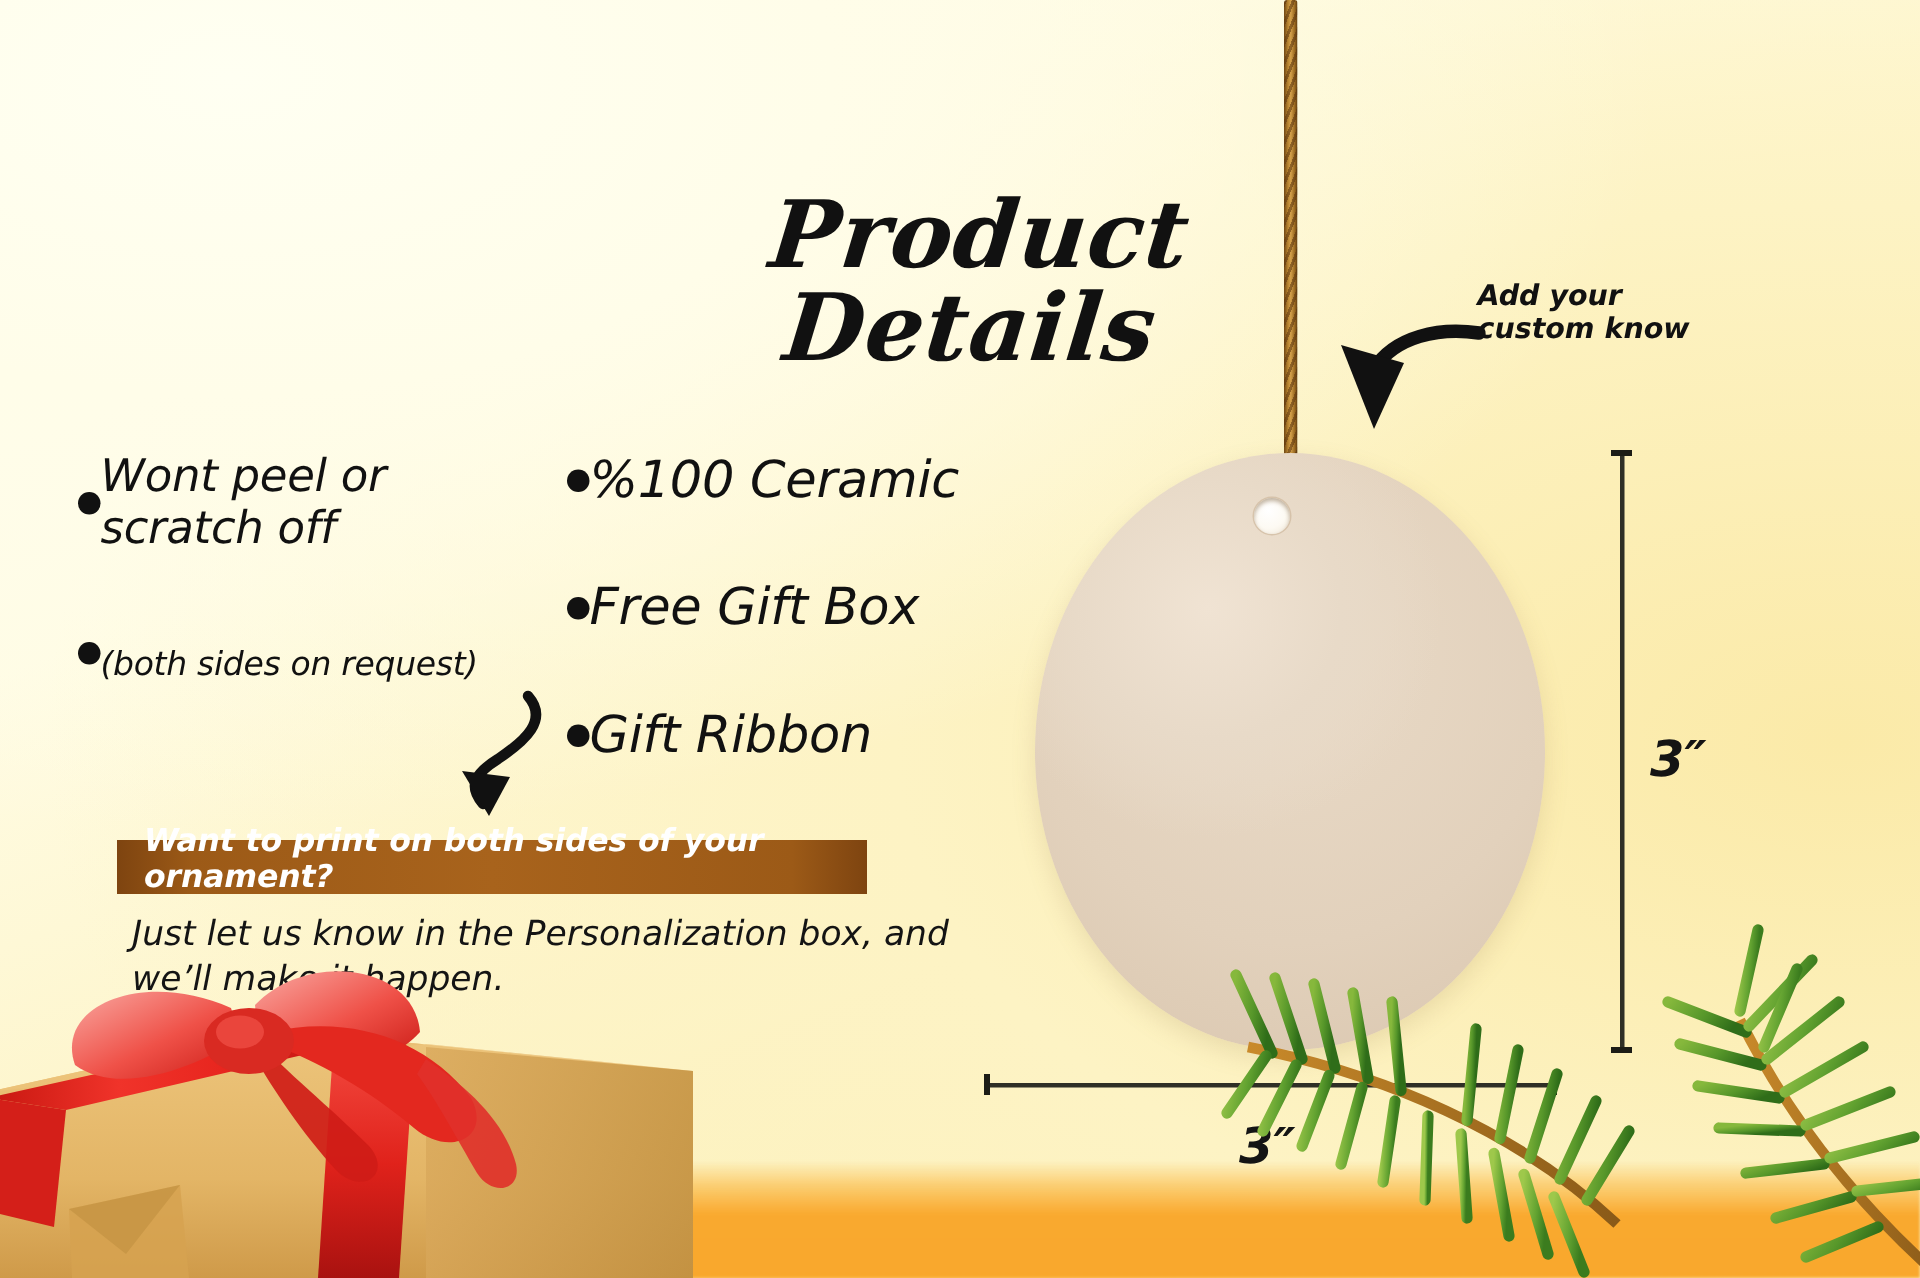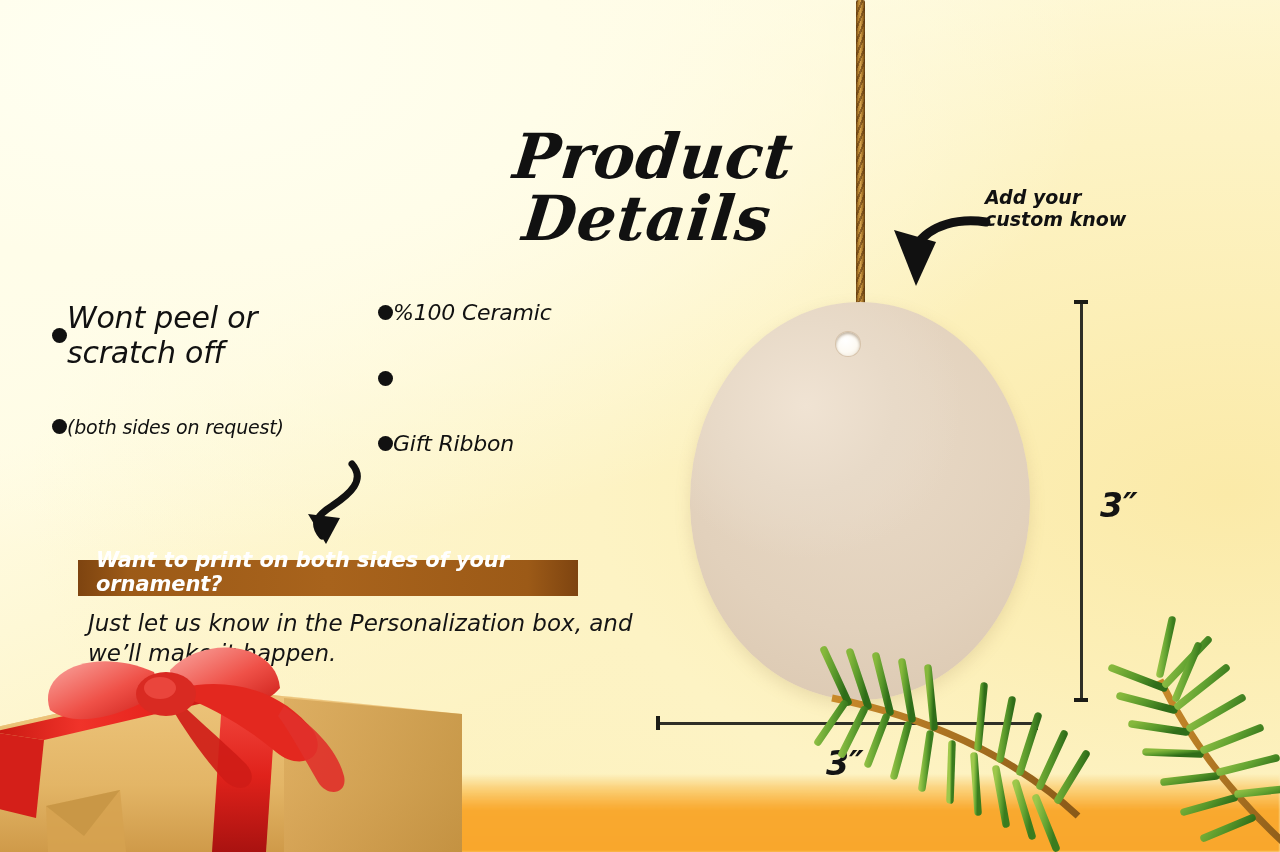--- a/index.html
+++ b/index.html
@@ -41,27 +41,27 @@
   .bullets{position:absolute;}
   .bullet{display:flex;align-items:center;}
   .dot{
     width:15px;height:15px;border-radius:50%;background:#111;flex:0 0 auto;
   }
   .btxt{
     font-family:"DejaVu Sans", sans-serif;
     font-style:italic;font-size:30px;line-height:1.18;color:#111;
     letter-spacing:-.2px;
   }
-  .btxt .sub{display:block;font-size:19px;line-height:1.15;margin-top:2px;}
+  .btxt .sub{display:block;font-size:22px;line-height:1.15;margin-top:16px;}
 
   #col-left{left:52px;top:300px;width:320px;}
   #col-left .bullet{margin-bottom:44px;}
   #col-right{left:378px;top:300px;width:280px;}
   #col-right .bullet{margin-bottom:45px;}
-  #col-right .btxt{font-size:22px;}
+  #col-right .btxt{font-size:34px;}
 
   
   .banner{
     position:absolute;left:78px;top:560px;width:500px;height:36px;
     background:linear-gradient(90deg,#7e4410 0%,#9c5a17 10%,#a8631c 50%,#9c5a17 90%,#7e4410 100%);
     display:flex;align-items:flex-end;
   }
   .banner span{
     color:#fff;font-style:italic;font-weight:700;font-size:21px;
     font-family:"DejaVu Sans", sans-serif;padding-left:18px;letter-spacing:-.1px;
@@ -150,20 +150,21 @@
     </div>
   </div>
 
   <div class="bullets" id="col-right">
     <div class="bullet">
       <span class="dot"></span>
       <span class="btxt">%100 Ceramic</span>
     </div>
     <div class="bullet">
       <span class="dot"></span>
+      <span class="btxt">Free Gift Box</span>
     </div>
     <div class="bullet">
       <span class="dot"></span>
       <span class="btxt">Gift Ribbon</span>
     </div>
   </div>
 
   <svg style="position:absolute;left:288px;top:458px;" width="110" height="100">
     <path d="M64,6 C78,22 62,36 44,48 C28,58 24,66 34,78" fill="none" stroke="#111" stroke-width="7" stroke-linecap="round"></path>
     <path d="M20,56 L38,86 L52,60 Z" fill="#111"></path>

